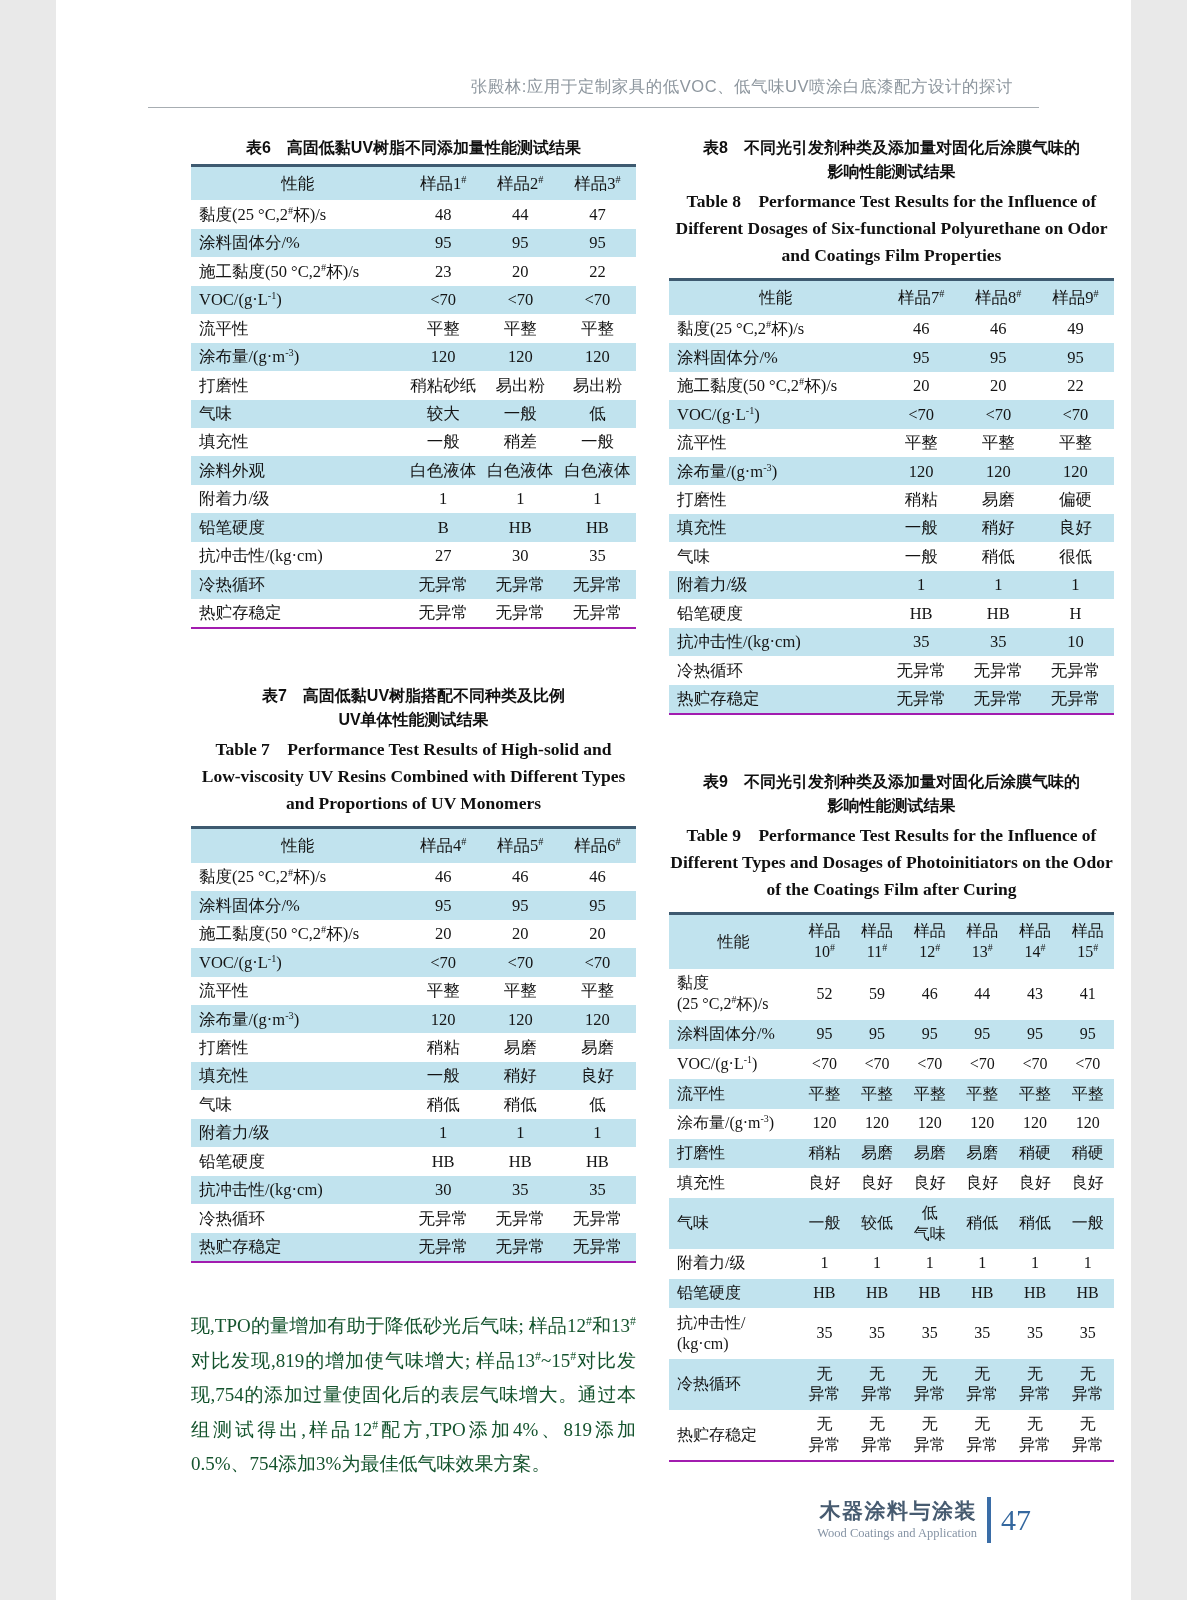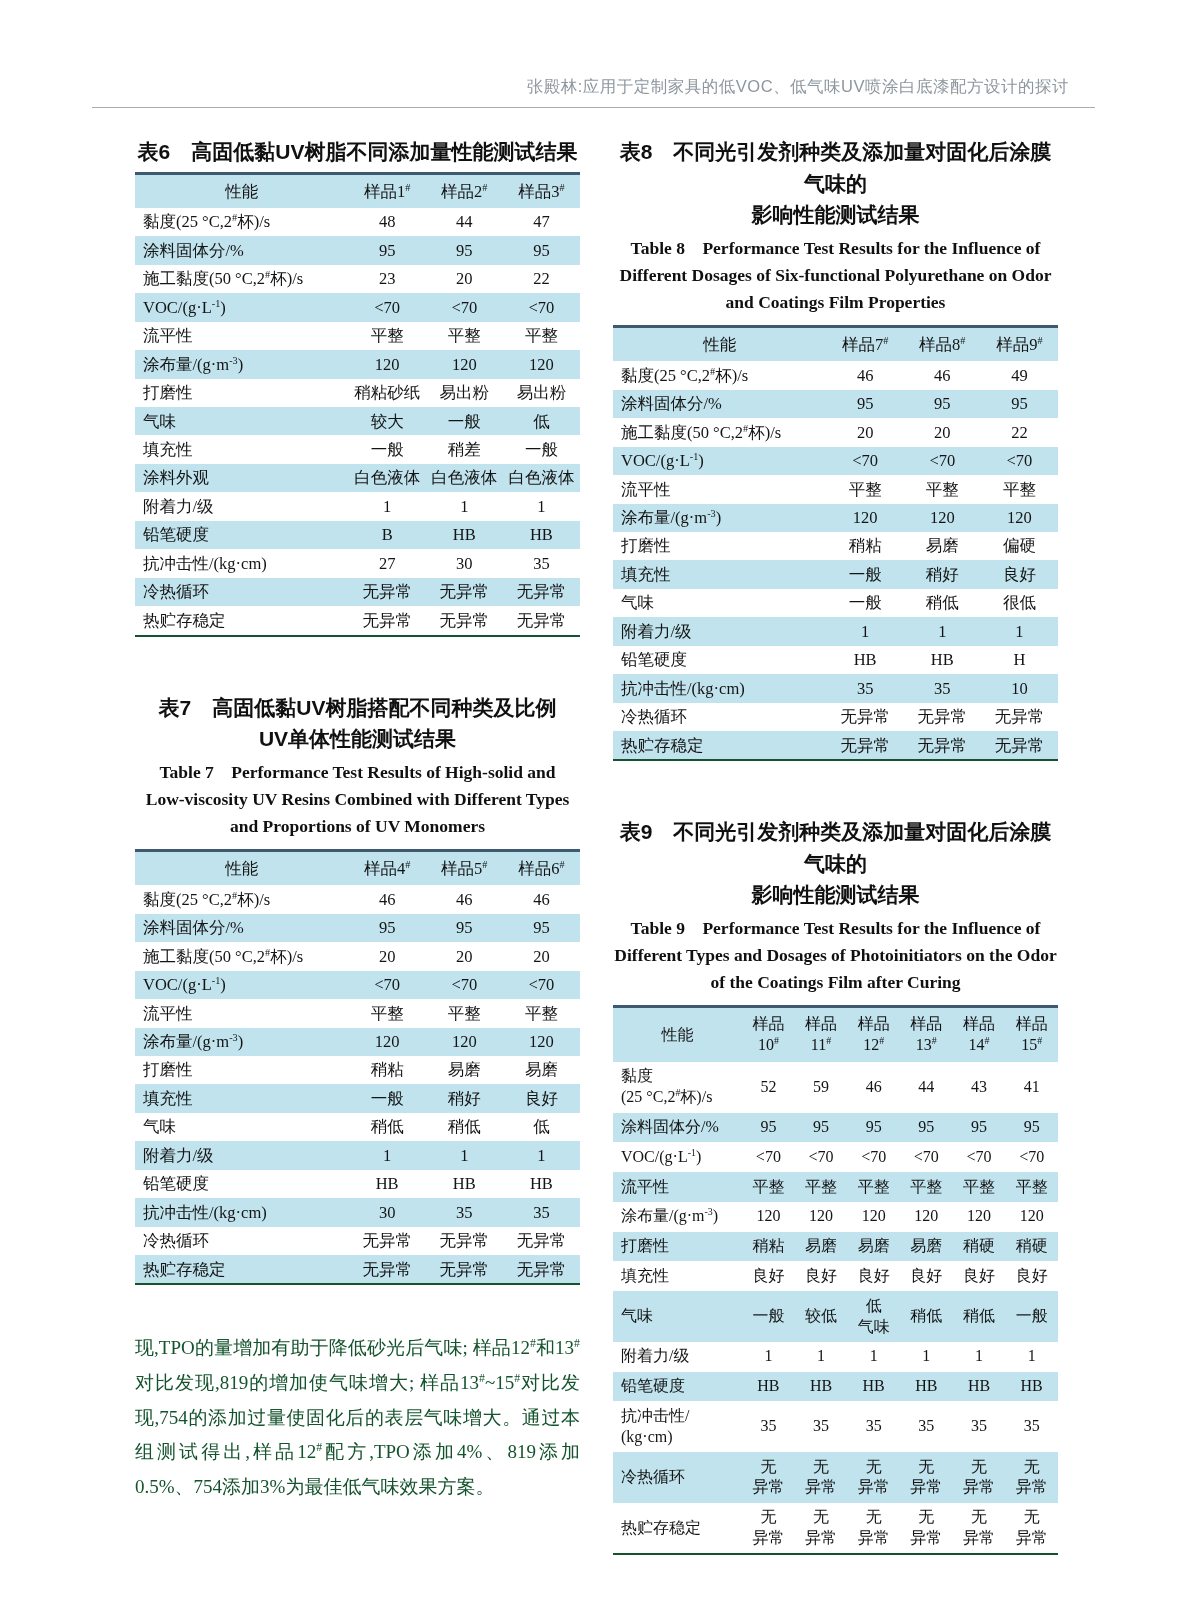--- a/index.html
+++ b/index.html
@@ -1,49 +1,49 @@
 <!DOCTYPE html>
 <html><head>
 <meta charset="utf-8">
 <style>
   html,body{margin:0;padding:0;background:#e9e9e9;}
   .page{
-    width:1187px;height:1600px;position:relative;overflow:hidden;
+    width:1075px;height:1600px;position:relative;overflow:hidden;
     background:#ffffff;margin:0 auto;
     font-family:"Liberation Serif",serif;color:#161616;
   }
   .running-header{
     margin:76px 92px 0 92px;
     padding:0 26px 9px 0;
     border-bottom:1px solid #a7adb2;
     text-align:right;
     font-family:"Liberation Sans",sans-serif;
     font-size:16.5px;color:#8d969e;letter-spacing:.5px;
   }
   .columns{
     display:flex;gap:33px;margin:28px 135px 0 135px;
   }
   .col{width:445px;flex:0 0 445px;}
   .table-block{margin:0;}
   .gap-block{margin-top:55px;}
   .t-zh{
     margin:0 0 4px 0;text-align:center;
     font-family:"Liberation Sans",sans-serif;
-    font-weight:bold;font-size:21px;line-height:1.5;color:#101010;
+    font-weight:bold;font-size:16px;line-height:1.5;color:#101010;
     white-space:pre-line;
   }
   .t-en{
     margin:0 0 9px 0;text-align:center;
     font-family:"Liberation Serif",serif;
     font-weight:bold;font-size:17.5px;line-height:1.55;color:#101010;
     white-space:pre-line;
   }
   table.data-table{
     width:100%;border-collapse:collapse;table-layout:fixed;
-    border-top:3px solid #3e5a70;border-bottom:2px solid #14532d;
+    border-top:3px solid #3e5a70;border-bottom:2px solid #a21caf;
     font-size:16.5px;color:#141414;
   }
   table.data-table th,table.data-table td{
     font-weight:normal;text-align:center;vertical-align:middle;
     padding:3.5px 2px;line-height:1.3;white-space:pre-line;
   }
   table.data-table thead th{padding:6px 2px;}
   table.data-table thead tr{background:#c1e3ee;}
   table.data-table tbody tr:nth-child(even){background:#c1e3ee;}
   table.data-table th.rowlabel{text-align:left;padding-left:8px;}
@@ -583,14 +583,22 @@
                 <td>无
 异常</td>
               </tr>
             </tbody>
           </table>
       </section>
     </div>
 
   </div>
 
+  <div class="page-footer">
+    <div class="journal">
+      <div class="journal-zh">木器涂料与涂装</div>
+      <div class="journal-en">Wood Coatings and Application</div>
+    </div>
+    <div class="footer-bar"></div>
+    <div class="page-number">47</div>
+  </div>
 
 </div>
 
 </body></html>

